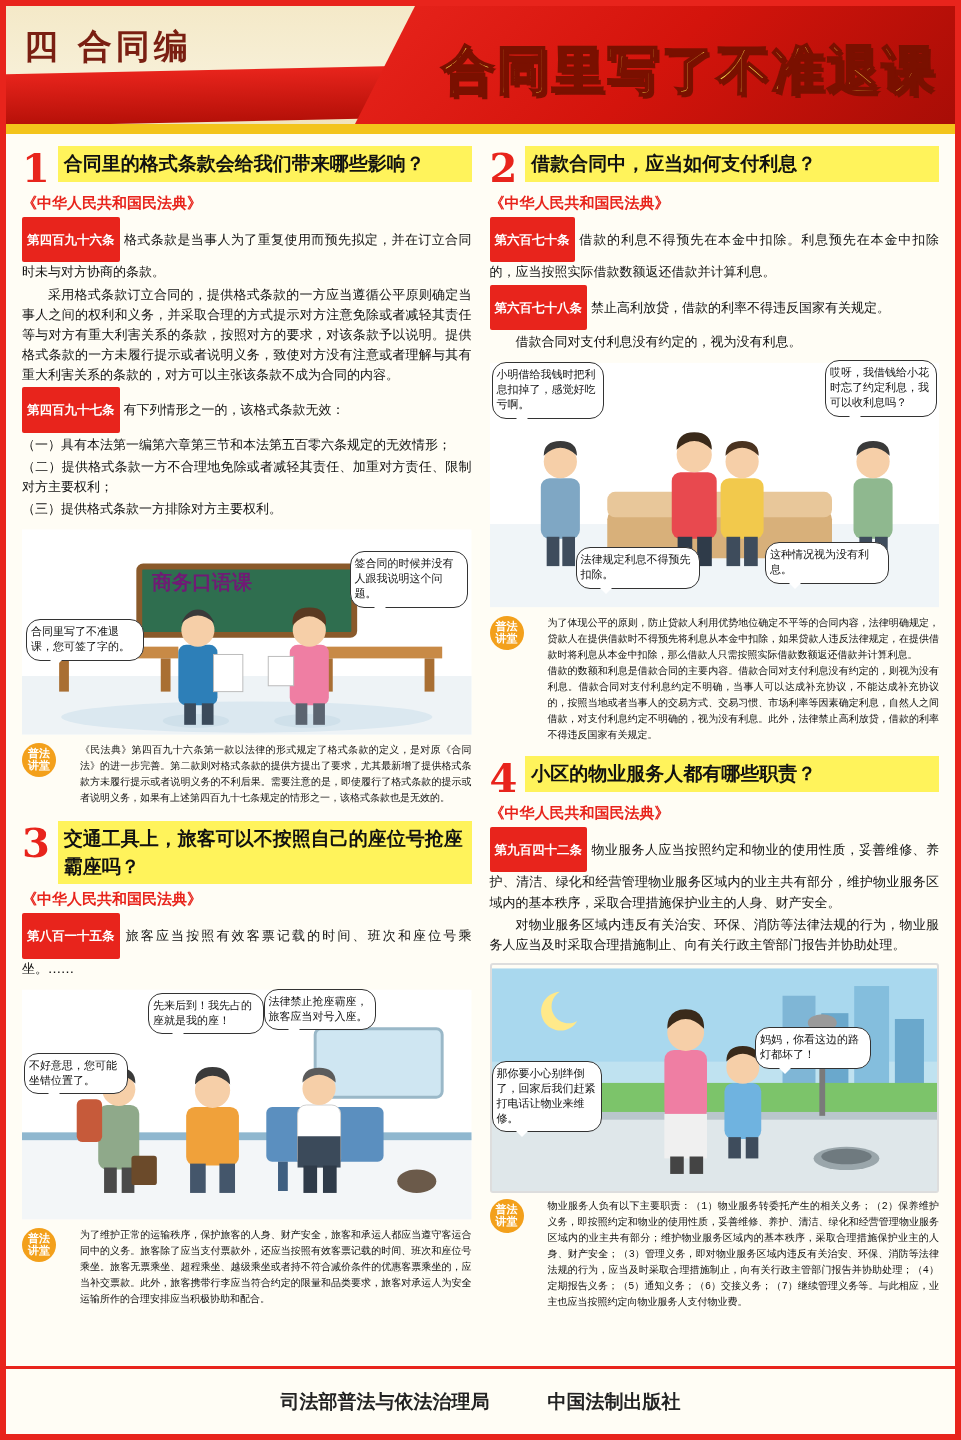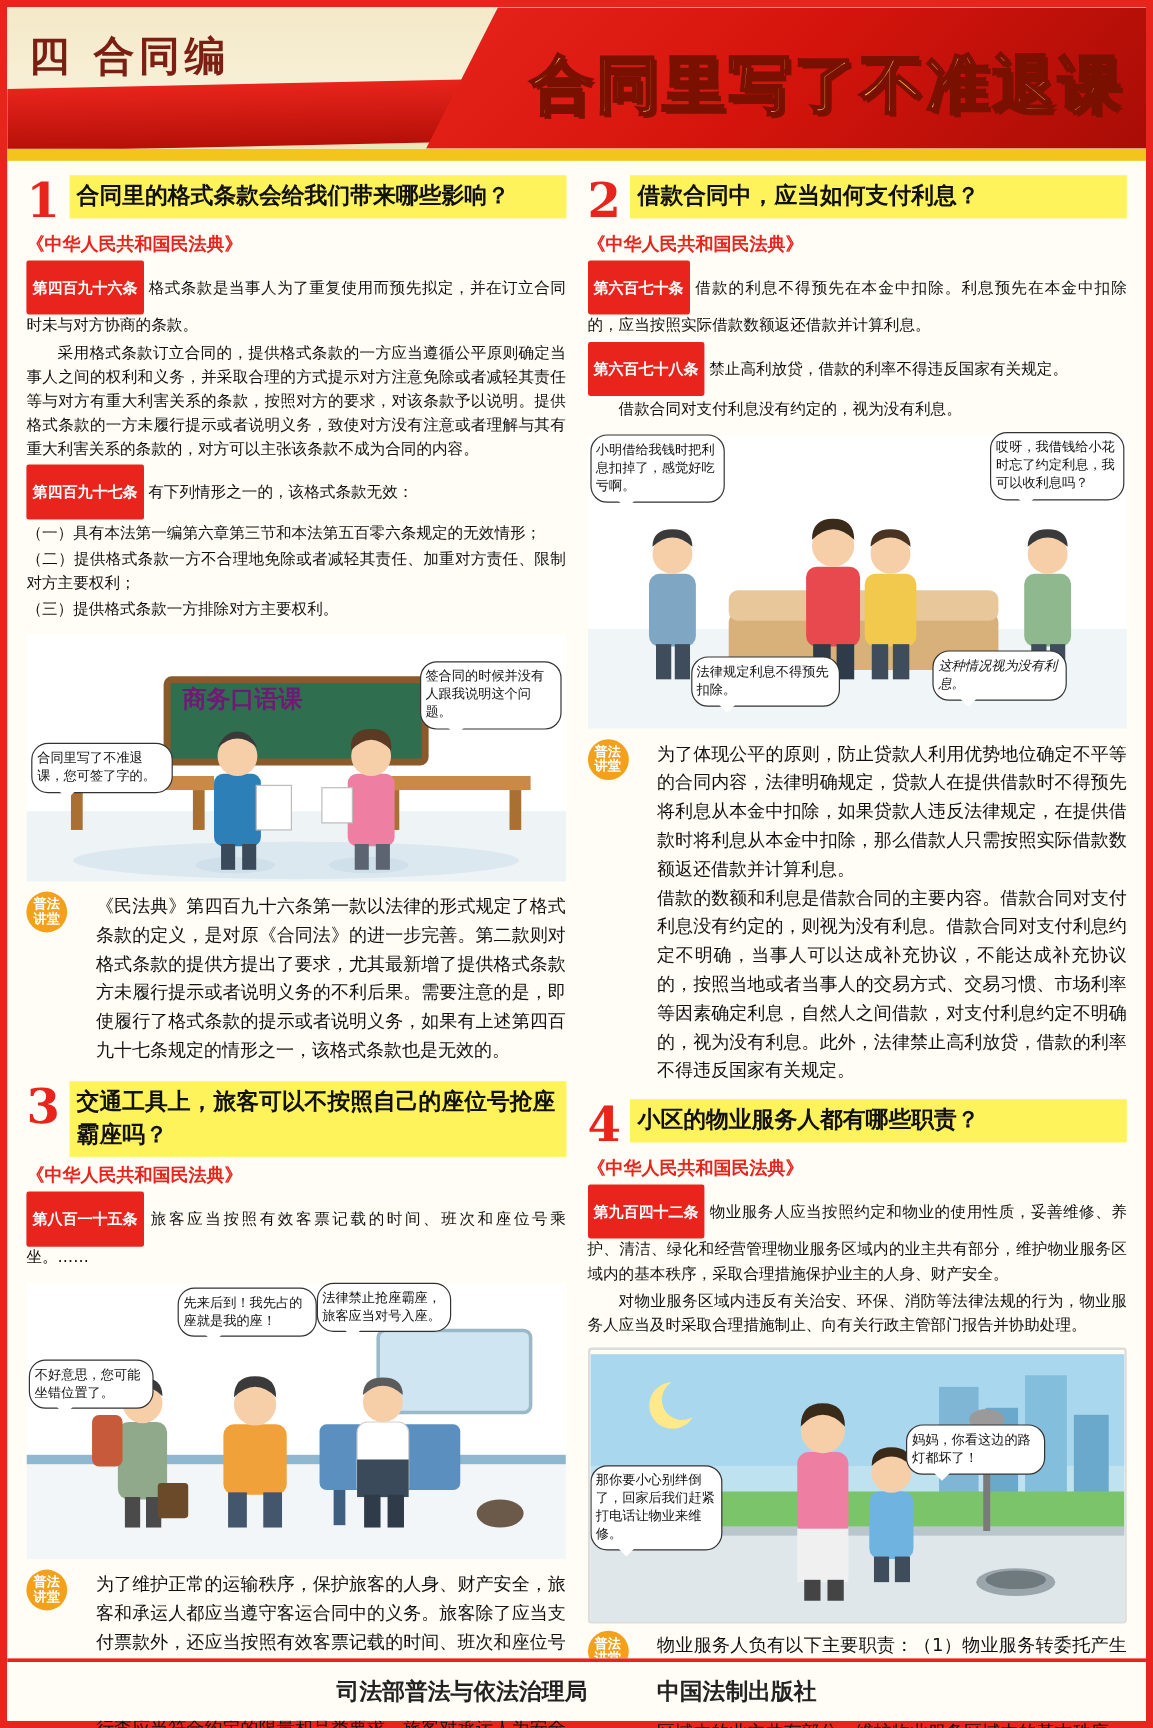--- a/index.html
+++ b/index.html
@@ -99,24 +99,24 @@
     bottom:-13px; left:22px;
   }
   
   .commentary { display:flex; gap:24px; margin-top:6px; }
   .pufa {
     flex:0 0 34px; height:34px; border-radius:50%;
     background:#f3a01b; color:#fff; font-size:11px; font-weight:bold;
     display:flex; align-items:center; justify-content:center; text-align:center;
     line-height:1.1; padding:4px;
   }
-  .comment-text { flex:1; font-size:15px; line-height:1.6; color:#111; text-align:justify;}
+  .comment-text { flex:1; font-size:10px; line-height:1.6; color:#111; text-align:justify;font-family:Liberation Mono, monospace;}
   
   .footer {
-    position:absolute; left:0; right:0; bottom:0; height:52px;
+    position:absolute; left:0; right:0; bottom:0; height:68px;
     border-top: 3px solid #e8241c;
     display:flex; align-items:center; justify-content:center; gap:58px;
     font-size:19px; font-weight:bold; color:#222;
     font-family:"DejaVu Serif","Liberation Serif",serif;
     background:#fffdf5;
   }
   svg { display:block; }
 </style>
 </head>
 <body>
@@ -312,21 +312,21 @@
               <rect x="372" y="118" width="40" height="62" rx="9" fill="#8fb88f"></rect>
               <circle cx="392" cy="101" r="17" fill="#f6cfa8"></circle>
               <path d="M375 95 q17 -16 34 0 q0 -15 -17 -15 q-17 0 -17 15z" fill="#3a3a3a"></path>
               <rect x="378" y="178" width="13" height="30" fill="#3e4c5c"></rect>
               <rect x="394" y="178" width="13" height="30" fill="#3e4c5c"></rect>
             </g>
           </svg>
           <div class="bubble" style="left:2px; top:2px; width:112px;">小明借给我钱时把利息扣掉了，感觉好吃亏啊。</div>
           <div class="bubble" style="right:2px; top:0px; width:112px;">哎呀，我借钱给小花时忘了约定利息，我可以收利息吗？</div>
           <div class="bubble" style="left:86px; bottom:21px; width:124px;">法律规定利息不得预先扣除。</div>
-          <div class="bubble" style="right:50px; bottom:26px; width:112px;font-style:italic;">这种情况视为没有利息。</div>
+          <div class="bubble" style="right:50px; bottom:26px; width:124px;">这种情况视为没有利息。</div>
         </div>
 
         <div class="commentary">
           <div class="pufa">普法讲堂</div>
           <div class="comment-text" style="white-space:pre-line;">为了体现公平的原则，防止贷款人利用优势地位确定不平等的合同内容，法律明确规定，贷款人在提供借款时不得预先将利息从本金中扣除，如果贷款人违反法律规定，在提供借款时将利息从本金中扣除，那么借款人只需按照实际借款数额返还借款并计算利息。
 借款的数额和利息是借款合同的主要内容。借款合同对支付利息没有约定的，则视为没有利息。借款合同对支付利息约定不明确，当事人可以达成补充协议，不能达成补充协议的，按照当地或者当事人的交易方式、交易习惯、市场利率等因素确定利息，自然人之间借款，对支付利息约定不明确的，视为没有利息。此外，法律禁止高利放贷，借款的利率不得违反国家有关规定。</div>
         </div>
       </div>
 
       <div style="margin-top:12px;">

